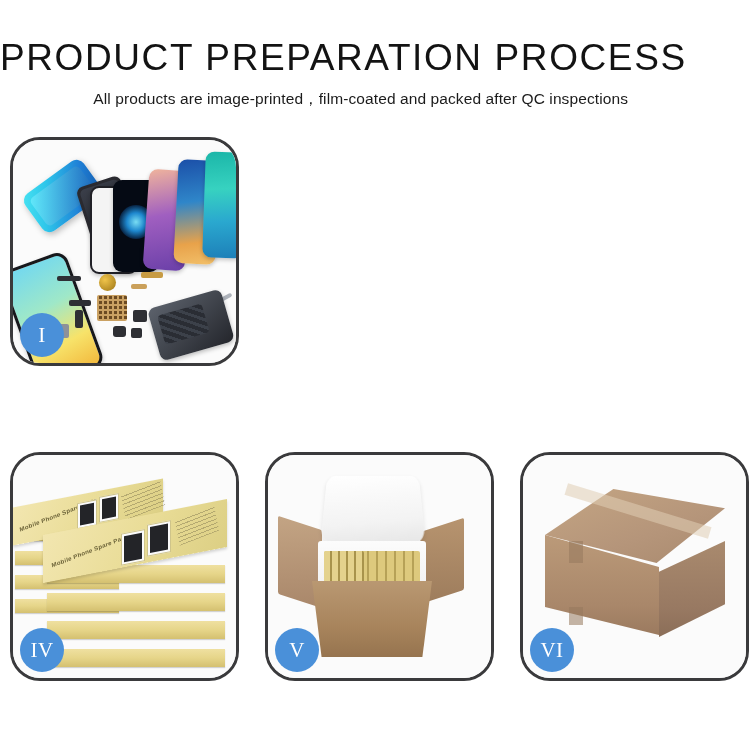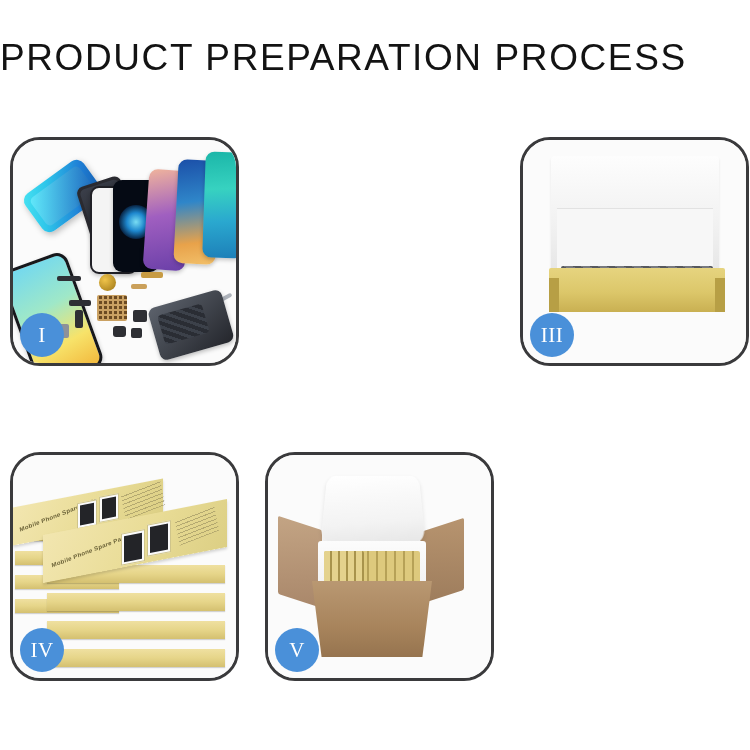--- a/index.html
+++ b/index.html
@@ -159,20 +159,21 @@
   .tapeF{position:absolute;left:46px;top:86px;width:14px;height:22px;background:rgba(150,120,92,.55);}
   .tapeF2{position:absolute;left:46px;top:152px;width:14px;height:18px;background:rgba(150,120,92,.55);}
 </style>
 </head>
 <body>
 
 <div class="page">
 
   <div class="header">
     <div class="title">PRODUCT PREPARATION PROCESS</div>
+    <div class="subtitle">All products are image-printed，film-coated and packed after QC inspections</div>
   </div>
 
   <div class="grid">
 
     <div class="panel p1">
       <div class="photo">
         <div class="ph ph-a"></div>
         <div class="ph ph-b"></div>
         <div class="ph ph-c"></div>
         <div class="ph ph-d"></div>
@@ -193,30 +194,20 @@
         <div class="part" style="left:100px;top:186px;width:13px;height:11px;border-radius:3px;"></div>
         <div class="part" style="left:118px;top:188px;width:11px;height:10px;border-radius:2px;"></div>
         <div class="part" style="left:208px;top:196px;width:12px;height:3px;background:#b8bcc4;"></div>
         <div class="part" style="left:196px;top:158px;width:24px;height:4px;background:#aeb3bb;transform:rotate(-28deg);"></div>
         <div class="backcase"></div>
       </div>
       <div class="badge">I</div>
     </div>
 
 
-    <div class="panel p3">
-      <div class="photo">
-        <div class="foamlid"></div>
-        <div class="boxinner"></div>
-        <div class="boxbase"></div>
-        <div class="boxlipL"></div>
-        <div class="boxlipR"></div>
-      </div>
-      <div class="badge">III</div>
-    </div>
 
     <div class="panel p4">
       <div class="photo">
         <div class="stackwrap">
 
           <div class="sbox" style="left:2px;top:72px;width:104px;height:14px;"></div>
           <div class="sbox" style="left:2px;top:96px;width:104px;height:14px;"></div>
           <div class="sbox" style="left:2px;top:120px;width:104px;height:14px;"></div>
           <div class="sbox" style="left:2px;top:144px;width:104px;height:14px;"></div>
 
@@ -258,15 +249,26 @@
         <div class="flapR"></div>
         <div class="foamLidOpen"></div>
         <div class="foamOuter"></div>
         <div class="ybars"></div>
         <div class="ybars2"></div>
         <div class="cartonBody"></div>
       </div>
       <div class="badge">V</div>
     </div>
 
+    <div class="panel p6">
+      <div class="photo">
+        <div class="cTop"></div>
+        <div class="cFront"></div>
+        <div class="cSide"></div>
+        <div class="tapeTop"></div>
+        <div class="tapeF"></div>
+        <div class="tapeF2"></div>
+      </div>
+      <div class="badge">VI</div>
+    </div>
 
   </div>
 </div>
 
 </body></html>

